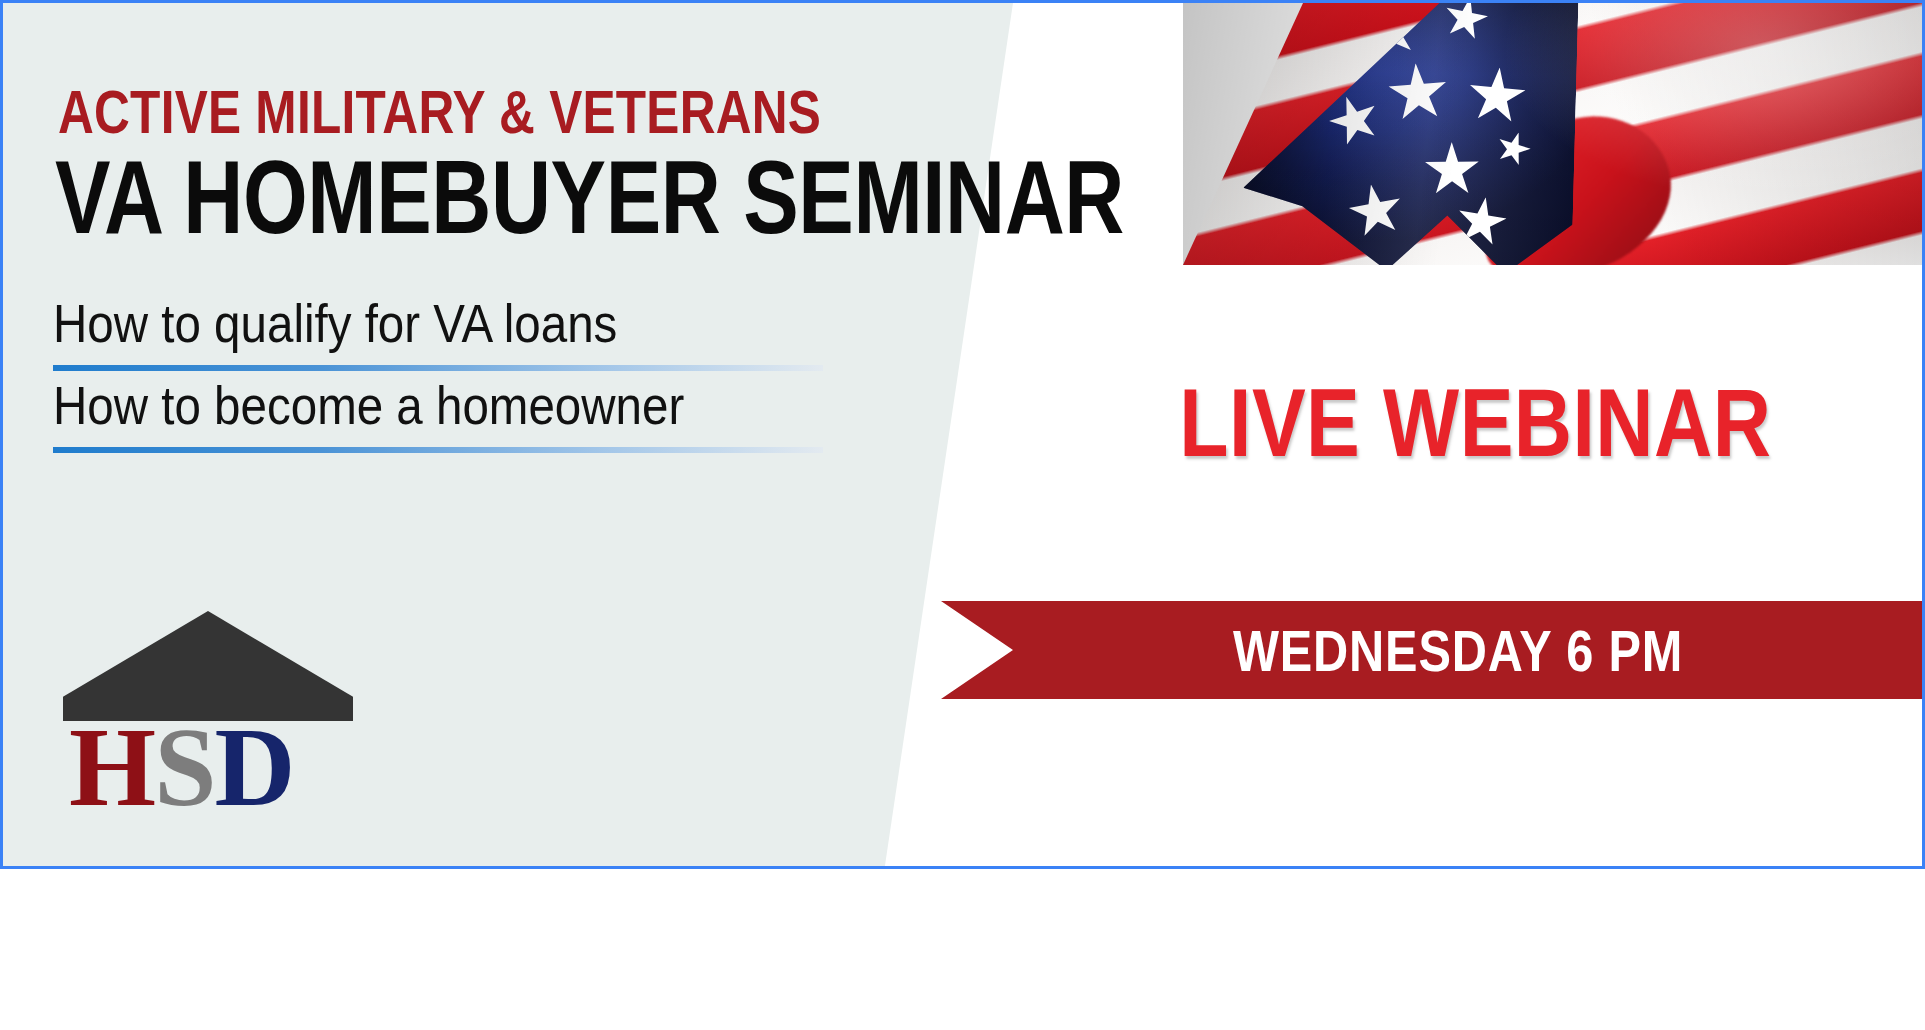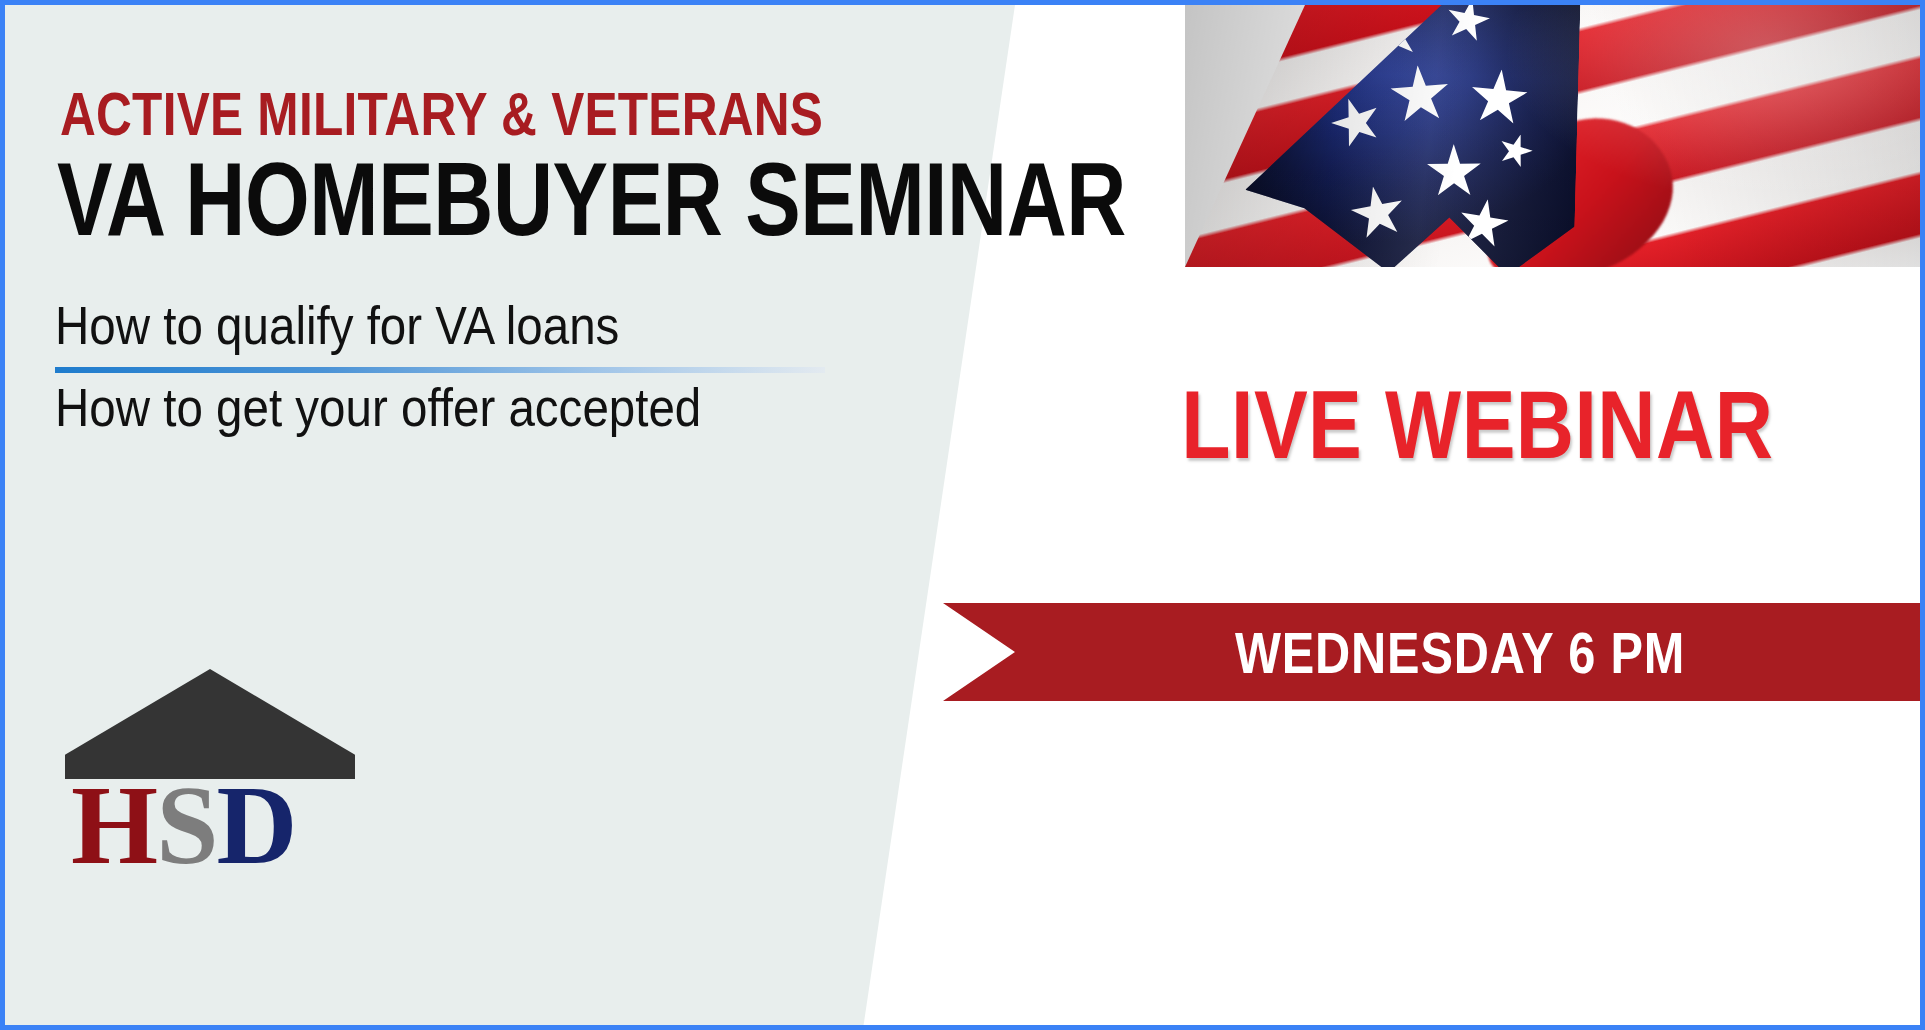--- a/index.html
+++ b/index.html
@@ -7,25 +7,25 @@
     padding: 0;
     background: #ffffff;
   }
   body {
     font-family: "Liberation Sans", sans-serif;
   }
 
   .banner {
     position: relative;
     width: 1925px;
-    height: 1030px;
+    height: 869px;
     overflow: hidden;
     background: #ffffff;
     box-sizing: border-box;
-    border: 5px solid #3b82f6;
+    border: 3px solid #3b82f6;
   }
 
   
   .bg-white {
     position: absolute;
     inset: 0;
     background: #ffffff;
   }
   .bg-left {
     position: absolute;
@@ -167,21 +167,21 @@
     bottom: 0;
     width: 770px;
     height: 6px;
     background: linear-gradient(to right, #1f7ccd 0%, #4b93d6 35%, #9fc4e8 70%, #e3eaf0 100%);
   }
 
   
   .logo {
     position: absolute;
     left: 60px;
-    top: 664px;
+    top: 608px;
     width: 290px;
     height: 200px;
   }
   .logo-roof {
     position: absolute;
     left: 0;
     top: 0;
     width: 290px;
     height: 110px;
     background: #343434;
@@ -279,21 +279,22 @@
 
   <div class="eyebrow">ACTIVE MILITARY &amp; VETERANS</div>
   <div class="headline">VA HOMEBUYER SEMINAR</div>
 
   <div class="bullets">
     <div class="bullet-row">
       <div class="bullet-text">How to qualify for VA loans</div>
       <div class="bullet-rule"></div>
     </div>
     <div class="bullet-row">
-      <div class="bullet-text">How to get your offer accepted</div>
+      <div class="bullet-text">How to become a homeowner</div>
+      <div class="bullet-rule"></div>
     </div>
   </div>
 
   <div class="logo">
     <div class="logo-roof"></div>
     <div class="logo-letters"><span class="logo-h">H</span><span class="logo-s">S</span><span class="logo-d">D</span></div>
   </div>
 
   <div class="live-webinar"><span>LIVE WEBINAR</span></div>
 

